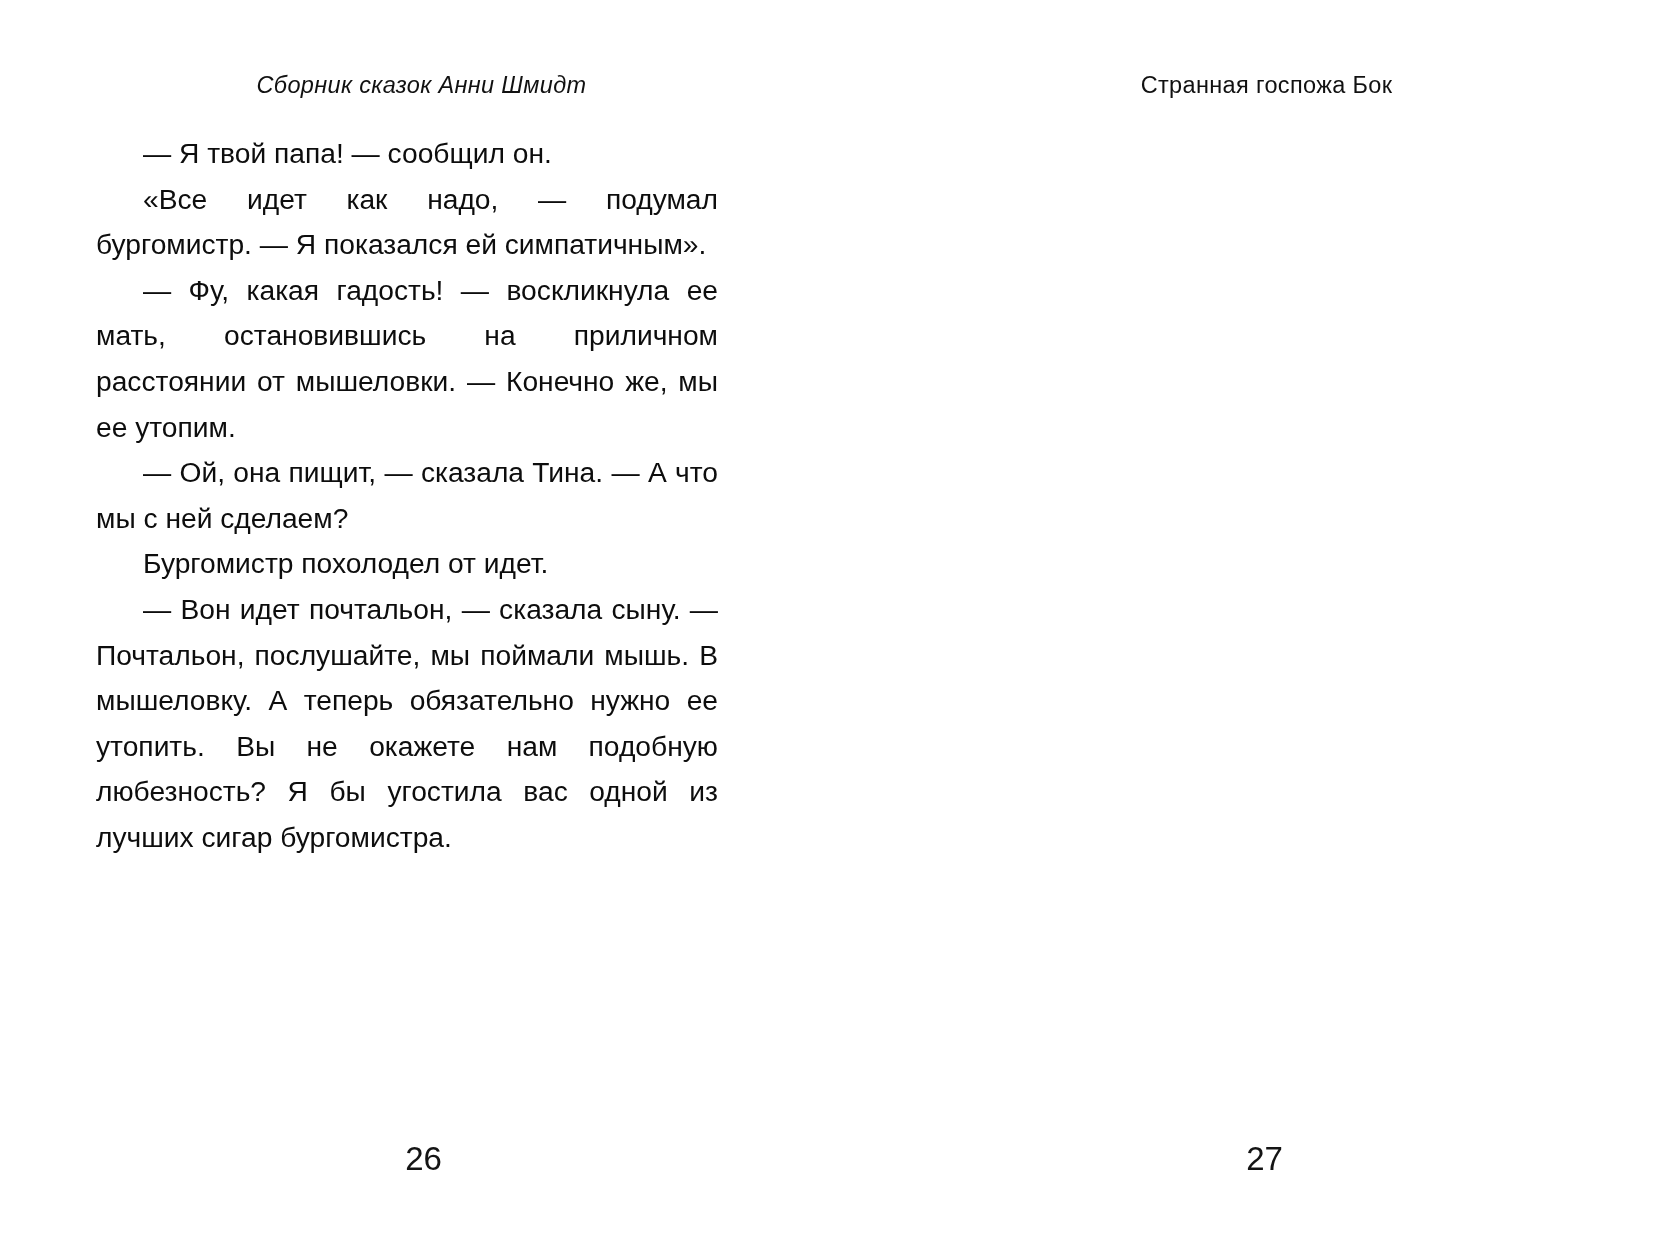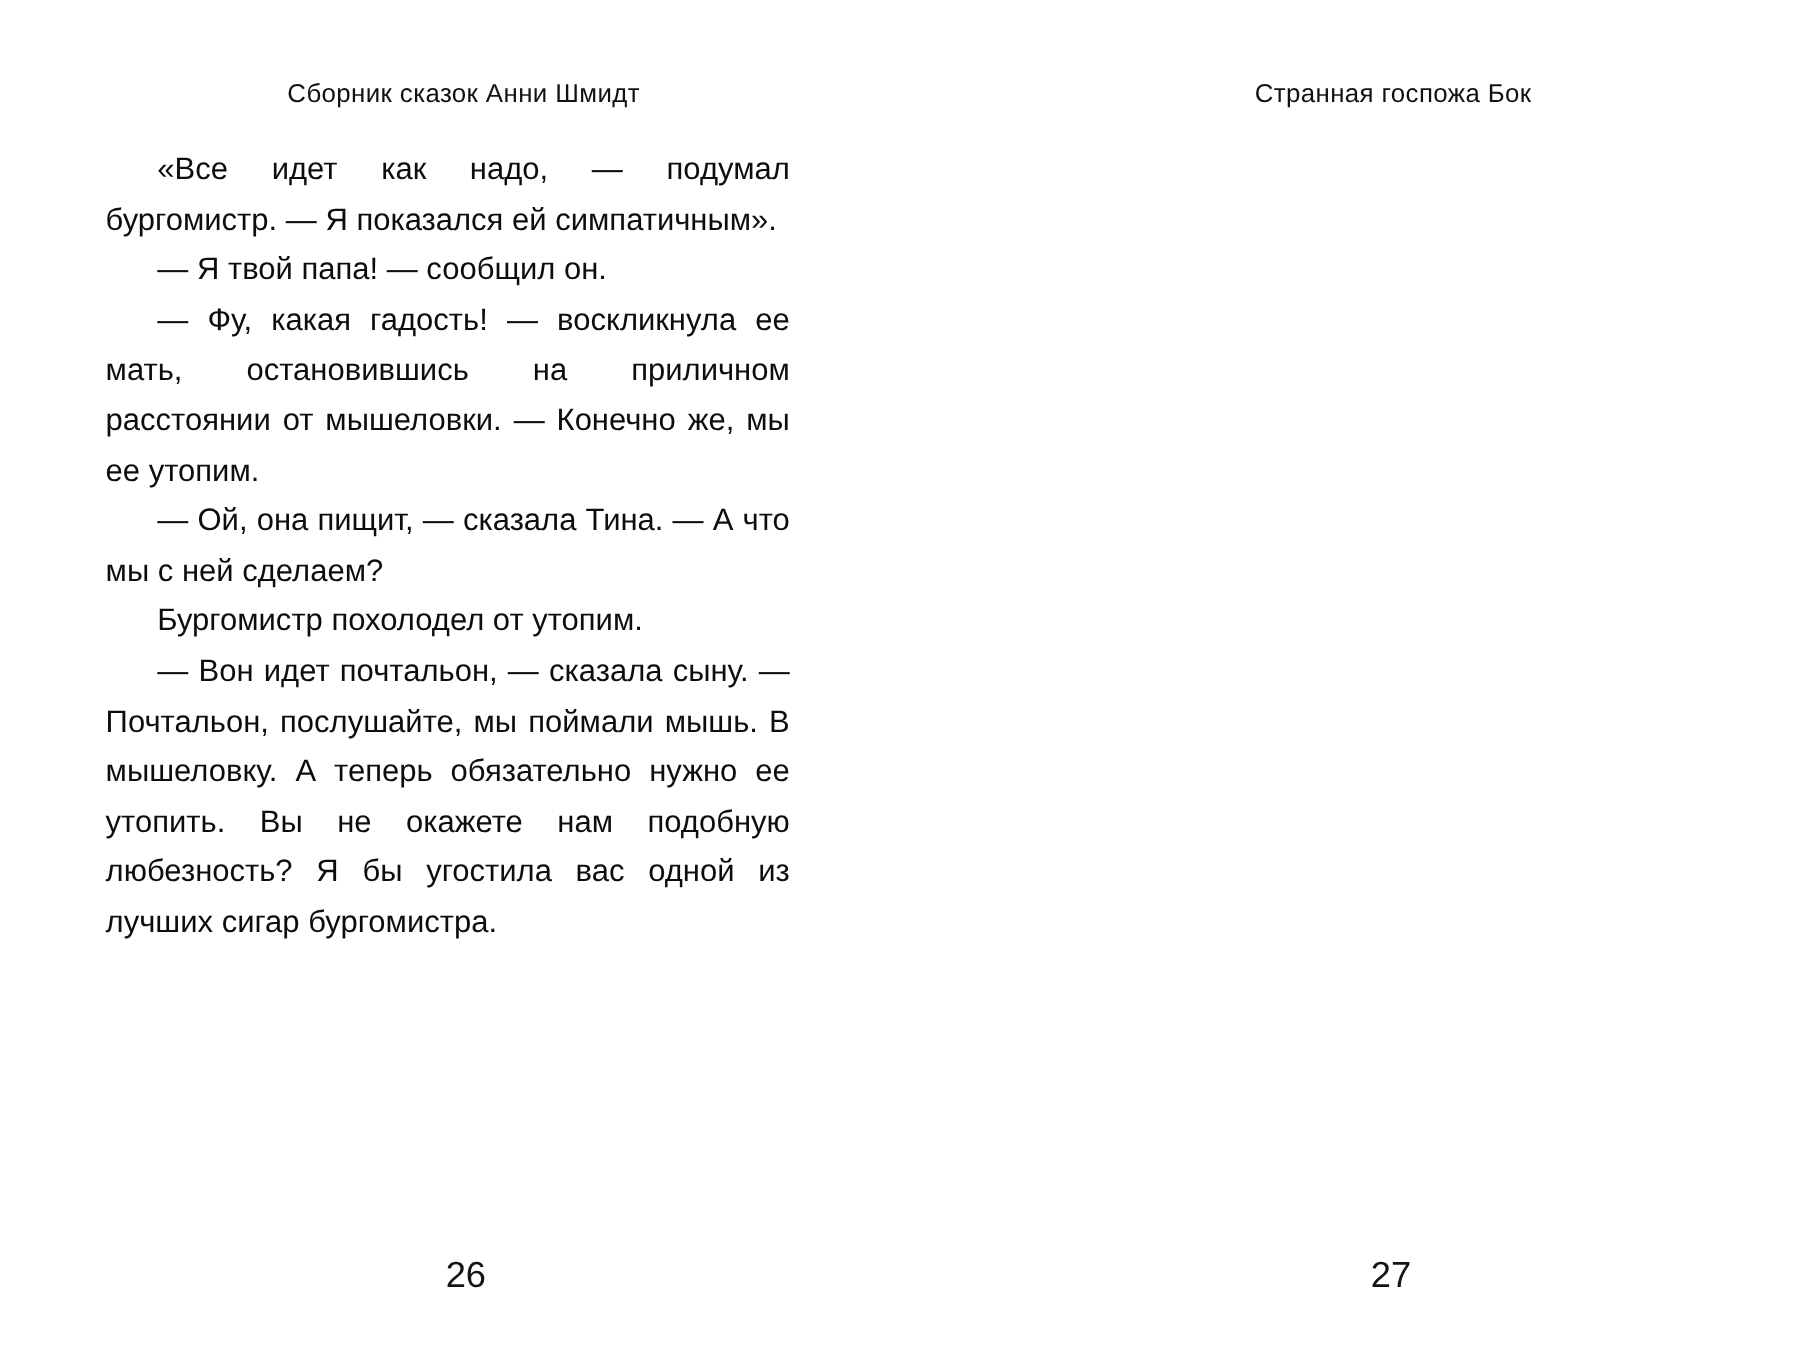--- a/index.html
+++ b/index.html
@@ -37,20 +37,21 @@
     left: 0;
     width: 100%;
     text-align: center;
     font-size: 23.5px;
     letter-spacing: 0.35px;
     color: #111111;
     white-space: nowrap;
   }
   .page-left .running-head {
     padding-left: 8px;
+    font-style: italic;
   }
   .page-right .running-head {
     padding-left: 26px;
   }
 
   
   .text-col {
     position: absolute;
     font-size: 28.2px;
     line-height: 45.6px;
@@ -91,25 +92,25 @@
 </head>
 <body>
 
 <div class="spread">
 
   <div class="page page-left">
 
     <div class="running-head">Сборник сказок Анни Шмидт</div>
 
     <div class="text-col">
+      <p>— Я твой папа! — сообщил он.</p>
       <p>«Все идет как надо, — подумал бургомистр. — Я показался ей симпатичным».</p>
-      <p>— Я твой папа! — сообщил он.</p>
       <p>— Фу, какая гадость! — воскликнула ее мать, остановившись на приличном расстоянии от мышеловки. — Конечно же, мы ее утопим.</p>
       <p>— Ой, она пищит, — сказала Тина. — А что мы с ней сделаем?</p>
-      <p>Бургомистр похолодел от утопим.</p>
+      <p>Бургомистр похолодел от идет.</p>
       <p>— Вон идет почтальон, — сказала сыну. — Почтальон, послушайте, мы поймали мышь. В мышеловку. А теперь обязательно нужно ее утопить. Вы не окажете нам подобную любезность? Я бы угостила вас одной из лучших сигар бургомистра.</p>
     </div>
 
     <div class="folio">26</div>
   </div>
 
   <div class="page page-right">
 
     <div class="running-head">Странная госпожа Бок</div>
 

